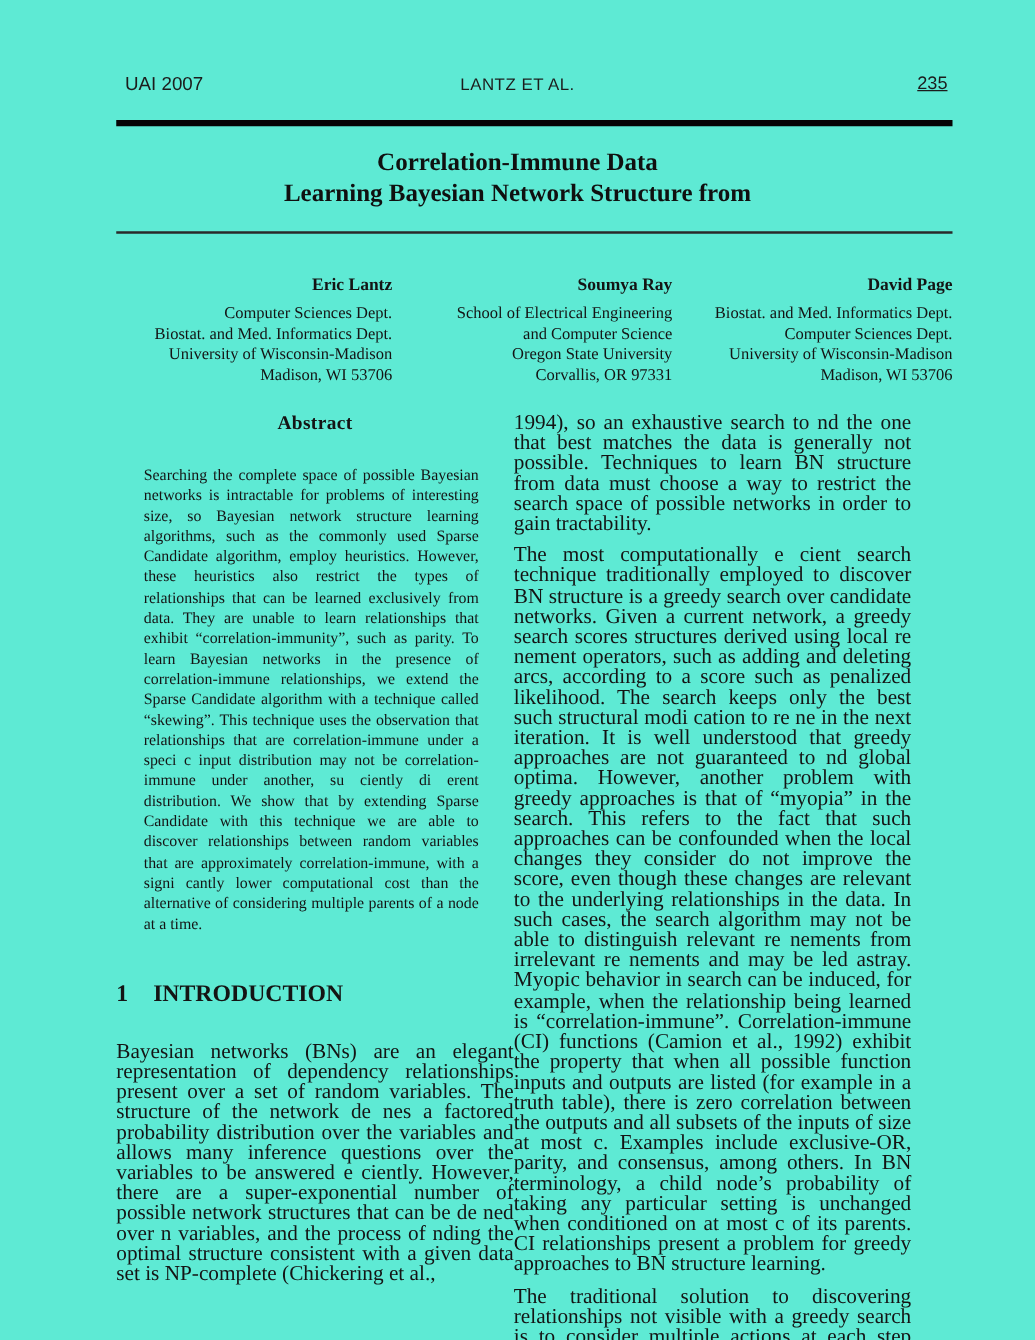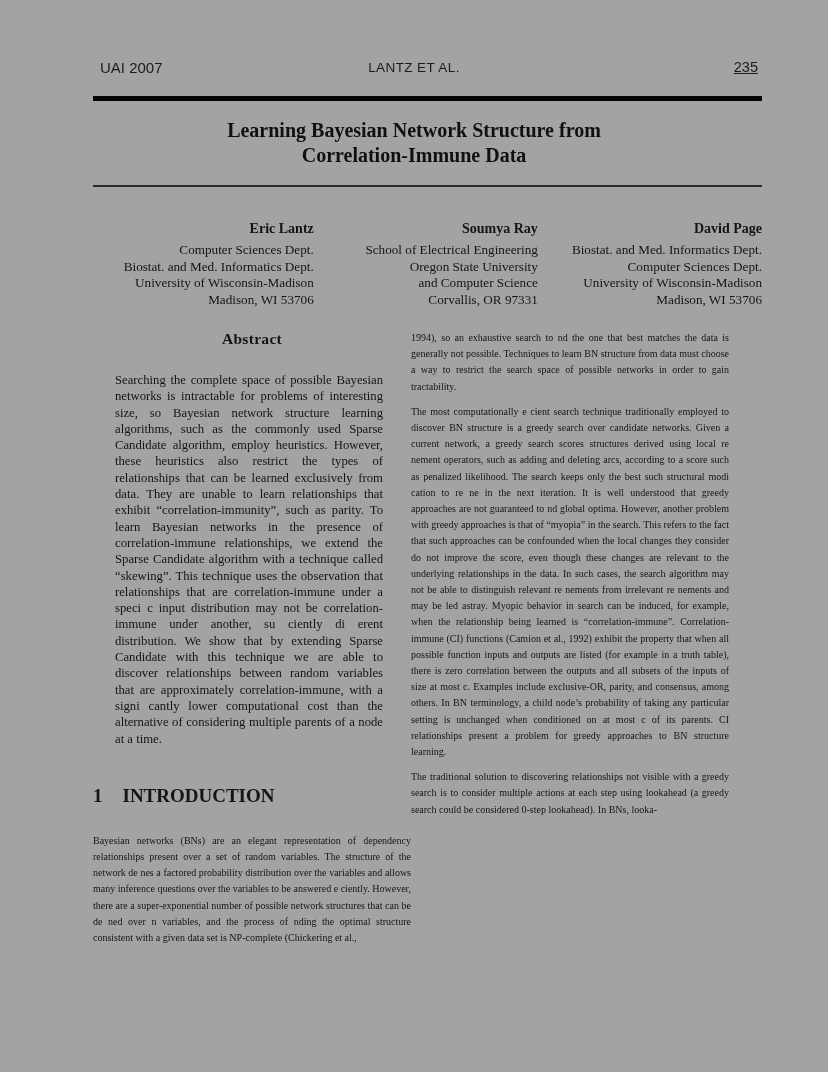--- a/index.html
+++ b/index.html
@@ -1,21 +1,21 @@
 <!DOCTYPE html>
 <html><head>
 <meta charset="utf-8">
 <style>
   html, body { margin: 0; padding: 0; background: #e8e8e8; }
   .page {
     position: relative;
     width: 828px;
     height: 1072px;
     margin: 0 auto;
-    background: #a3a3a3;
+    background: #5eead4;
     color: #141414;
     font-family: "Liberation Serif", serif;
     overflow: hidden;
   }
   
   .hdr-left {
     position: absolute; left: 100px; top: 59px;
     font-family: "Liberation Sans", sans-serif;
     font-size: 15px; color: #1c1c1c;
   }
@@ -69,55 +69,55 @@
     margin: 0 28px 0 22px;
     font-size: 12.7px; line-height: 16.3px;
     text-align: justify;
   }
   .section-heading {
     font-size: 19px; font-weight: bold;
     margin: 38px 0 26px 0;
   }
   .section-number { display: inline-block; margin-right: 20px; }
   .body-par {
-    font-size: 10px; line-height: 16.2px;
+    font-size: 17px; line-height: 16.2px;
     text-align: justify; margin: 0 0 9px 0;
   }
 </style>
 </head>
 <body>
 
 <div class="page">
 
   <div class="hdr-left">UAI 2007</div>
   <div class="hdr-center">LANTZ ET AL.</div>
   <div class="hdr-right">235</div>
 
   <div class="rule-thick"></div>
 
   <div class="title-block">
+    <div>Correlation-Immune Data</div>
     <div>Learning Bayesian Network Structure from</div>
-    <div>Correlation-Immune Data</div>
   </div>
 
   <div class="rule-thin"></div>
 
   <div class="authors-row">
     <div class="author">
       <div class="author-name">Eric Lantz</div>
       <div class="author-line">Computer Sciences Dept.</div>
       <div class="author-line">Biostat. and Med. Informatics Dept.</div>
       <div class="author-line">University of Wisconsin-Madison</div>
       <div class="author-line">Madison, WI 53706</div>
     </div>
     <div class="author">
       <div class="author-name">Soumya Ray</div>
       <div class="author-line">School of Electrical Engineering</div>
+      <div class="author-line">and Computer Science</div>
       <div class="author-line">Oregon State University</div>
-      <div class="author-line">and Computer Science</div>
       <div class="author-line">Corvallis, OR 97331</div>
     </div>
     <div class="author">
       <div class="author-name">David Page</div>
       <div class="author-line">Biostat. and Med. Informatics Dept.</div>
       <div class="author-line">Computer Sciences Dept.</div>
       <div class="author-line">University of Wisconsin-Madison</div>
       <div class="author-line">Madison, WI 53706</div>
     </div>
   </div>

